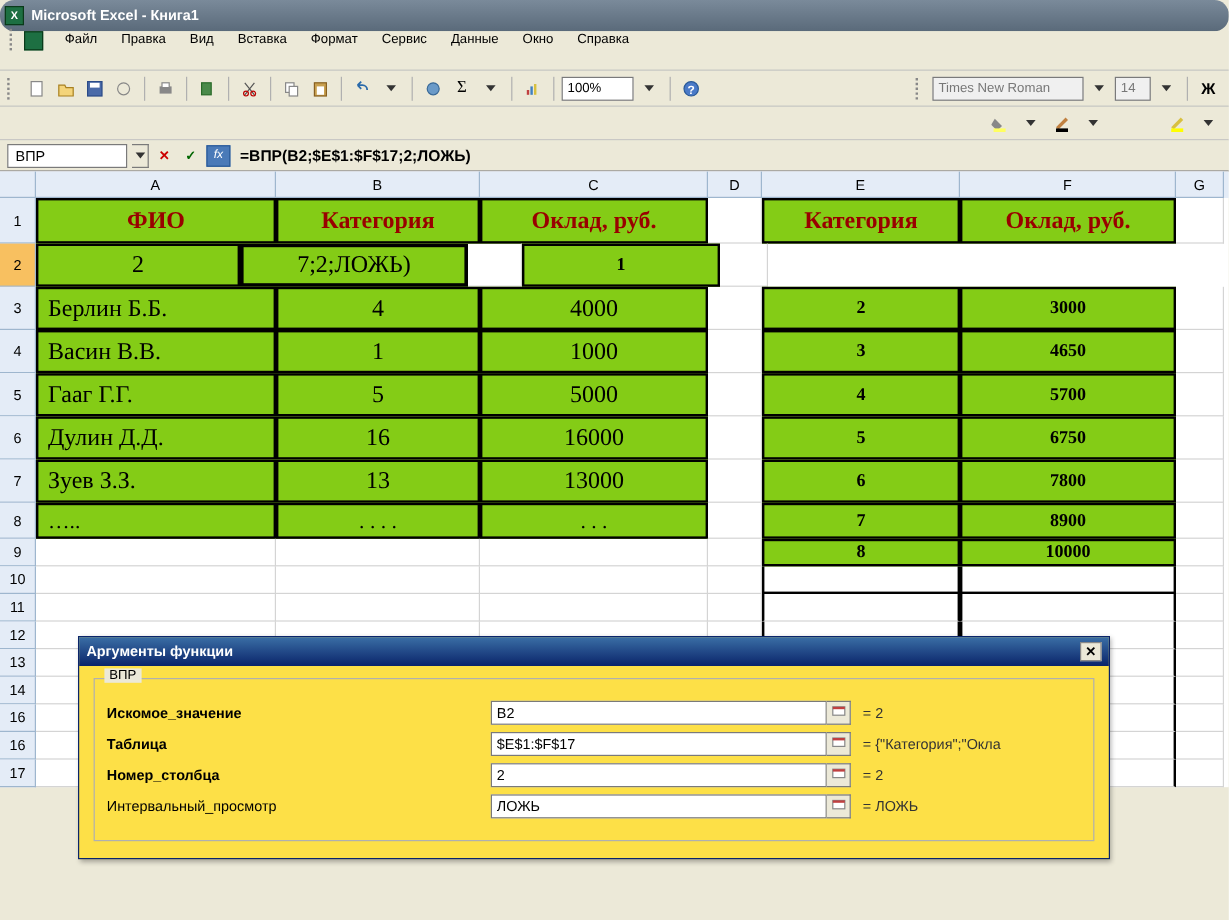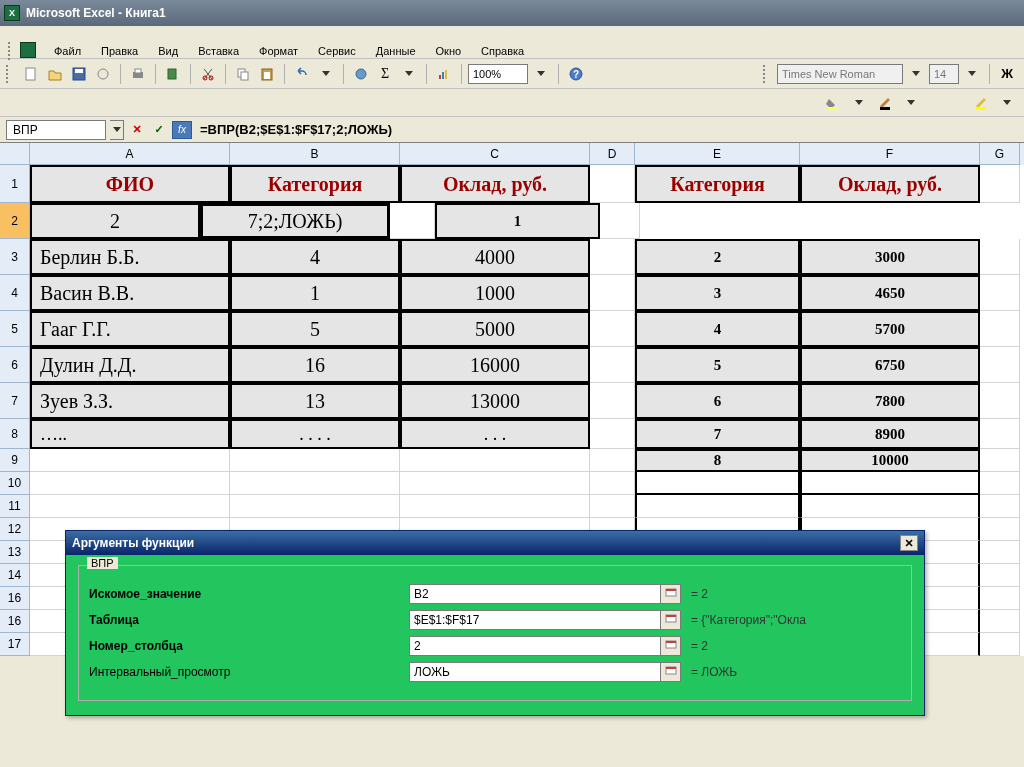--- a/index.html
+++ b/index.html
@@ -16,36 +16,37 @@
   
   .title-bar {
     height: 26px;
     background: linear-gradient(to bottom, #7a8a9a 0%, #5a6a7a 100%);
     color: #fff;
     display: flex;
     align-items: center;
     padding: 0 4px;
     font-size: 12px;
     font-weight: bold;
+    border-radius: 12px;
   }
   .title-bar .app-icon {
     width: 16px; height: 16px;
     background: #1d6f42;
     border: 1px solid #0a3a1a;
     margin-right: 6px;
     display: flex; align-items:center; justify-content:center;
   }
   .title-bar .app-icon::after { content:"X"; color:#fff; font-size:9px; font-weight:bold; }
 
   
   .menu-bar {
     height: 28px;
     background: #ece9d8;
     display: flex;
-    align-items: flex-start;
+    align-items: flex-end;
     padding: 16px 8px;
     border-bottom: 1px solid #c0c0c0;
     gap: 0;
   }
   .menu-bar .grip, .toolbar .grip { width:6px; height:18px; border-left:2px dotted #888; margin-right:6px;}
   .menu-bar .menu-icon { width:16px; height:16px; background:#1d6f42; border:1px solid #0a3a1a; margin-right:8px;}
   .menu-item {
     padding: 3px 10px;
     cursor: default;
   }
@@ -142,37 +143,37 @@
   .cE { width:165px; }
   .cF { width:180px; }
   .cG { width:40px; }
 
   
   .data-cell {
     font-family: 'Times New Roman', serif;
     font-size:20px;
     padding:8px 8px;
     border:2px solid #000;
-    background:#e5e5e5;
+    background:#84cc16;
   }
   .data-cell.header { color:#900; font-weight:bold; text-align:center; justify-content:center;}
   .data-cell.center { justify-content:center; text-align:center;}
   .data-cell.small { font-size:15px; font-weight:bold; }
 
   .row1 { height:38px; }
   .row2, .row3, .row4, .row5, .row6, .row7 { height:36px; }
   .row8 { height:30px; }
   .rowN { height:23px; }
 
   
   .dialog {
     position:absolute;
     left:65px; top:530px;
     width:860px;
-    background:#22c55e;
+    background:#fde047;
     border:1px solid #0a246a;
     box-shadow:2px 2px 4px rgba(0,0,0,0.3);
   }
   .dialog-title {
     height:24px;
     background:linear-gradient(to bottom,#3a6ea5 0%, #0a246a 100%);
     color:#fff; font-weight:bold; font-size:12px;
     display:flex; align-items:center; padding:0 6px;
   }
   .dialog-title .close-btn {
@@ -187,21 +188,21 @@
     position:relative;
   }
   .dialog-group .legend { position:absolute; top:-9px; left:8px; background:#ece9d8; padding:0 4px; font-size:11px;}
   .arg-row {
     display:flex; align-items:center; margin:6px 0;
     font-size:12px;
   }
   .arg-label { width:320px; text-align:left; padding-right:8px;}
   .arg-label.bold { font-weight:bold;}
   .arg-input {
-    width:252px; height:20px; border:1px solid #7a7a7a; background:#fff;
+    width:280px; height:20px; border:1px solid #7a7a7a; background:#fff;
     padding:0 4px; font-size:12px;
   }
   .arg-picker {
     width:20px; height:20px; border:1px solid #7a7a7a; border-left:none;
     background:#ece9d8;
     display:flex; align-items:center; justify-content:center;
   }
   .arg-picker svg { width:12px; height:12px;}
   .arg-result { padding-left:10px; font-size:12px; color:#333;}
 

